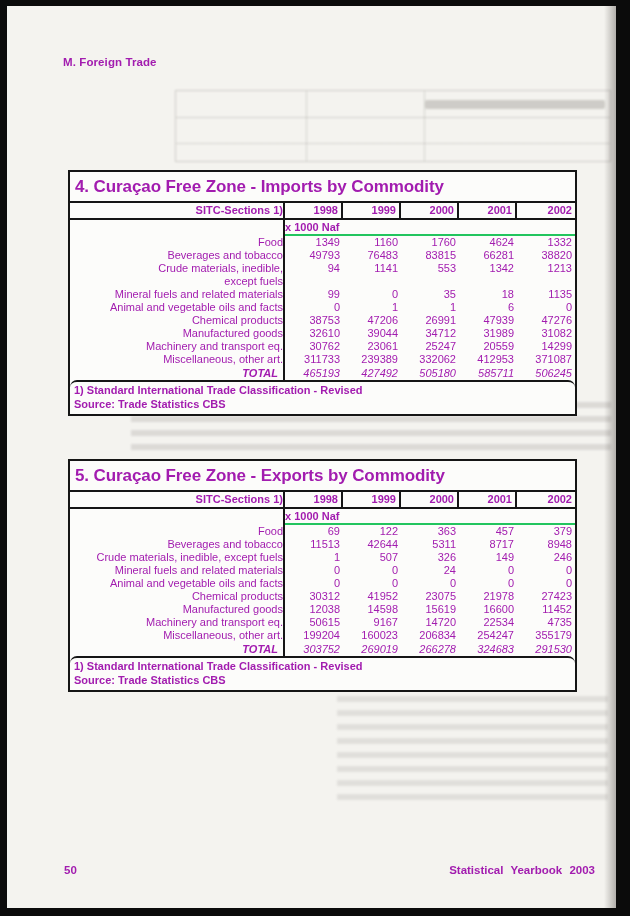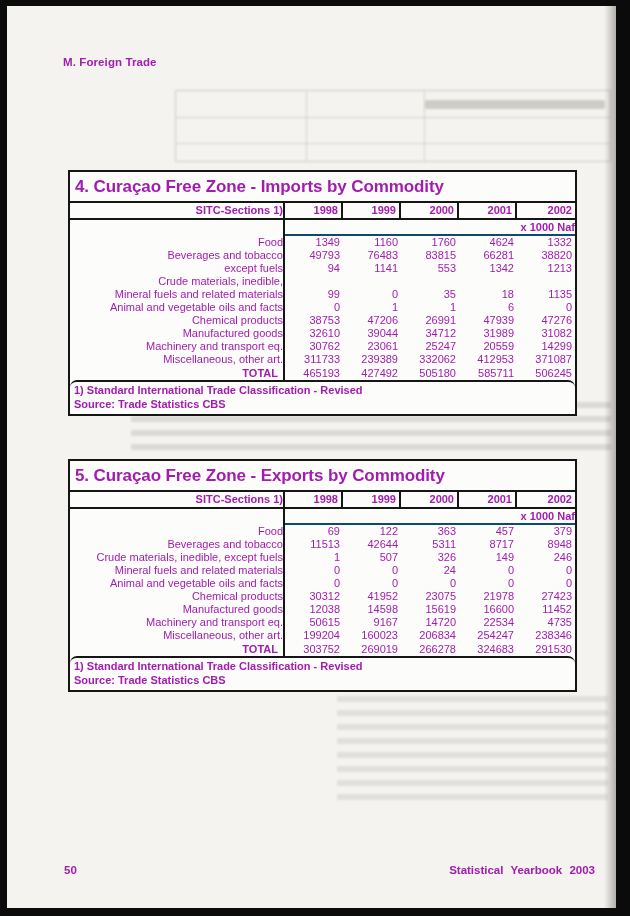--- a/index.html
+++ b/index.html
@@ -47,28 +47,28 @@
   .cell.lbl { padding-left:4px; border-right:2px solid #151515;text-align:right; }
   .cell.num { text-align:right; padding-right:3px; }
 
   .tbl-head { border-bottom:2px solid #151515; font-weight:bold; line-height:15px; }
   .tbl-head .head-year { border-right:2px solid #151515; }
   .tbl-head .head-year:last-child { border-right:none; }
 
   .unit-row { display:grid; grid-template-columns:215px 1fr; line-height:14px; }
   .unit-row .unit-lbl { border-right:2px solid #151515; }
   .unit-row .unit-cell {
-    text-align:right; font-weight:bold;
-    border-bottom:2px solid #0c4a6e;
+    text-align:left; font-weight:bold;
+    border-bottom:2px solid #22c55e;
   }
 
   .data-row { line-height:13px; }
   .data-row .lbl-line { line-height:13px; }
 
-  .total-row { line-height:14px; }
+  .total-row { line-height:14px;font-style:italic; }
   .total-row .total-lbl { text-align:right; font-weight:bold; padding-right:5px; }
 
   .footnotes {
     border-top:2px solid #151515;
     font-weight:bold; line-height:13.5px;
     padding:2px 0 3px 4px;
     border-radius:7px;
   }
 
   .tbl-imports { top:164px; }
@@ -142,22 +142,22 @@
             <div class="lbl-line">Beverages and tobacco</div>
           </div>
           <div class="cell num">49793</div>
           <div class="cell num">76483</div>
           <div class="cell num">83815</div>
           <div class="cell num">66281</div>
           <div class="cell num">38820</div>
         </div>
         <div class="tbl-row data-row">
           <div class="cell lbl">
+            <div class="lbl-line">Crude materials, inedible,</div>
             <div class="lbl-line">except fuels</div>
-            <div class="lbl-line">Crude materials, inedible,</div>
           </div>
           <div class="cell num">94</div>
           <div class="cell num">1141</div>
           <div class="cell num">553</div>
           <div class="cell num">1342</div>
           <div class="cell num">1213</div>
         </div>
         <div class="tbl-row data-row">
           <div class="cell lbl">
             <div class="lbl-line">Mineral fuels and related materials</div>
@@ -327,21 +327,21 @@
           <div class="cell num">4735</div>
         </div>
         <div class="tbl-row data-row">
           <div class="cell lbl">
             <div class="lbl-line">Miscellaneous, other art.</div>
           </div>
           <div class="cell num">199204</div>
           <div class="cell num">160023</div>
           <div class="cell num">206834</div>
           <div class="cell num">254247</div>
-          <div class="cell num">238346</div>
+          <div class="cell num">355179</div>
         </div>
         <div class="tbl-row total-row">
           <div class="cell lbl total-lbl">TOTAL</div>
           <div class="cell num">303752</div>
           <div class="cell num">269019</div>
           <div class="cell num">266278</div>
           <div class="cell num">324683</div>
           <div class="cell num">291530</div>
         </div>
         <div class="footnotes">

